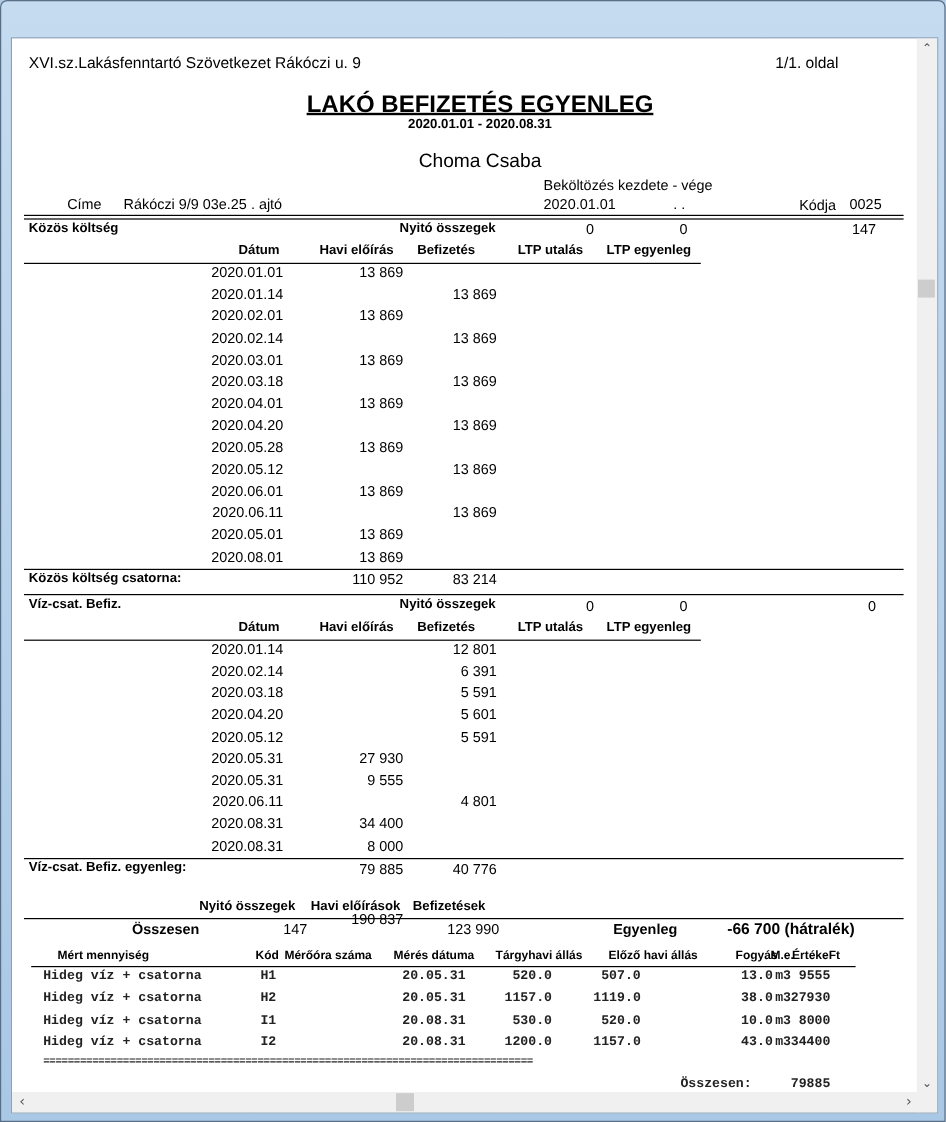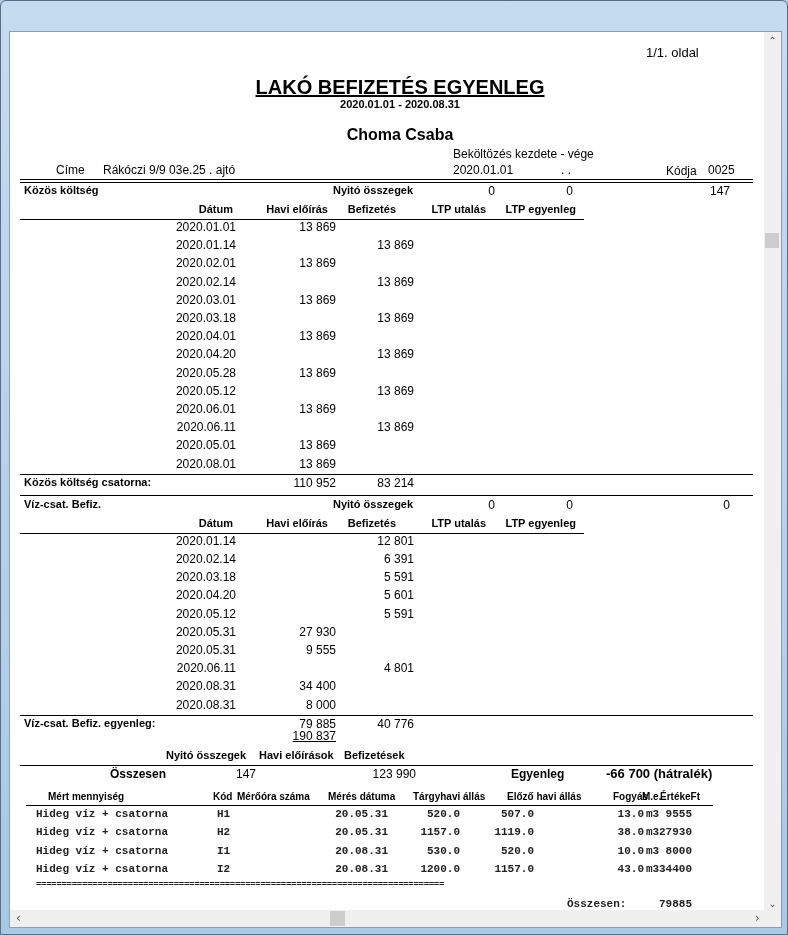--- a/index.html
+++ b/index.html
@@ -32,30 +32,31 @@
   .grip { position: absolute; right: 0; bottom: 0; width: 17px; height: 17px; background: #f0f0f0; }
 
   .page { position: absolute; left: 0; top: 0; width: 756px; height: 880px; color: #000; }
   .t { position: absolute; white-space: nowrap; font-size: 12px; }
   .b { font-weight: bold; }
   .r { text-align: right; }
   .c { text-align: center; }
   .mono { font-family: "Liberation Mono", "DejaVu Sans Mono", monospace; font-size: 11px; font-weight: bold; color: #222; }
   .line { position: absolute; height: 0; border-top: 1px solid #000; }
   .hdr-title { font-size: 20px; font-weight: bold; text-decoration: underline; }
-  .name { font-size: 16px; font-weight: bold; }
+  .name { font-size: 16px; font-weight: normal; }
   .sub { font-size: 11px; font-weight: bold; }
 </style>
 </head>
 <body>
 
 <div class="window">
 
   <div class="client">
     <div class="page" id="page">
+      <span class="t" style="left:14px;top:13px;font-size:13px;">XVI.sz.Lakásfenntartó Szövetkezet Rákóczi u. 9</span>
       <span class="t" style="left:636px;top:13px;font-size:13px;">1/1. oldal</span>
 
       <span class="t hdr-title c" style="left:200px;width:380px;top:44px;">LAKÓ BEFIZETÉS EGYENLEG</span>
       <span class="t sub c" style="left:200px;width:380px;top:66px;">2020.01.01  -  2020.08.31</span>
       <span class="t name c" style="left:200px;width:380px;top:94px;">Choma Csaba</span>
 
       <span class="t" style="left:443px;top:115px;">Beköltözés kezdete - vége</span>
       <span class="t" style="left:46px;top:131px;">Címe</span>
       <span class="t" style="left:93px;top:131px;">Rákóczi 9/9  03e.25  . ajtó</span>
       <span class="t" style="left:443px;top:131px;">2020.01.01</span>
@@ -170,21 +171,21 @@
           <span class="t r" style="left:250px;width:76px;top:684.8000000000003px;">79 885</span>
           <span class="t r" style="left:330px;width:74px;top:684.8000000000003px;">40 776</span>
         </div>
       <div id="summary">
           <span class="t b" style="left:156px;top:717px;font-size:11px;">Nyitó összegek</span>
           <span class="t b" style="left:249px;top:717px;font-size:11px;">Havi előírások</span>
           <span class="t b" style="left:334px;top:717px;font-size:11px;">Befizetések</span>
           <div class="line" style="left:10px;width:733px;top:733px;"></div>
           <span class="t b" style="left:100px;top:735px;">Összesen</span>
           <span class="t r" style="left:196px;width:50px;top:735px;">147</span>
-          <span class="t r" style="left:256px;width:70px;top:697px;text-decoration:underline;">190 837</span>
+          <span class="t r" style="left:256px;width:70px;top:727px;">190 837</span>
           <span class="t r" style="left:336px;width:70px;top:735px;">123 990</span>
           <span class="t b" style="left:501px;top:735px;">Egyenleg</span>
           <span class="t b" style="left:596px;top:734px;font-size:13px;">-66 700 (hátralék)</span>
         </div>
       <div id="meters">
           <span class="t b" style="left:38px;top:759px;font-size:10px;">Mért mennyiség</span>
           <span class="t b" style="left:203px;top:759px;font-size:10px;">Kód</span>
           <span class="t b" style="left:227px;top:759px;font-size:10px;">Mérőóra száma</span>
           <span class="t b" style="left:318px;top:759px;font-size:10px;">Mérés dátuma</span>
           <span class="t b" style="left:403px;top:759px;font-size:10px;">Tárgyhavi állás</span>

